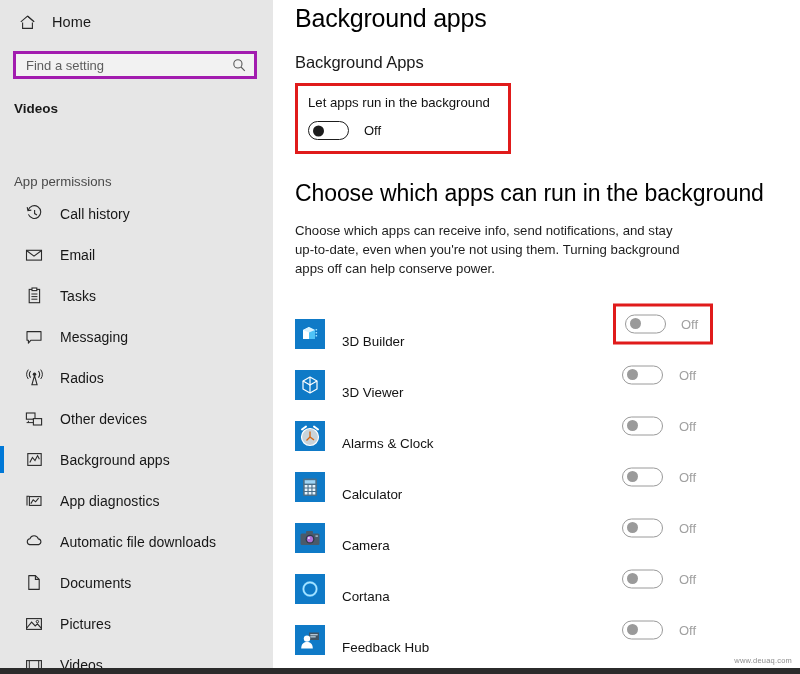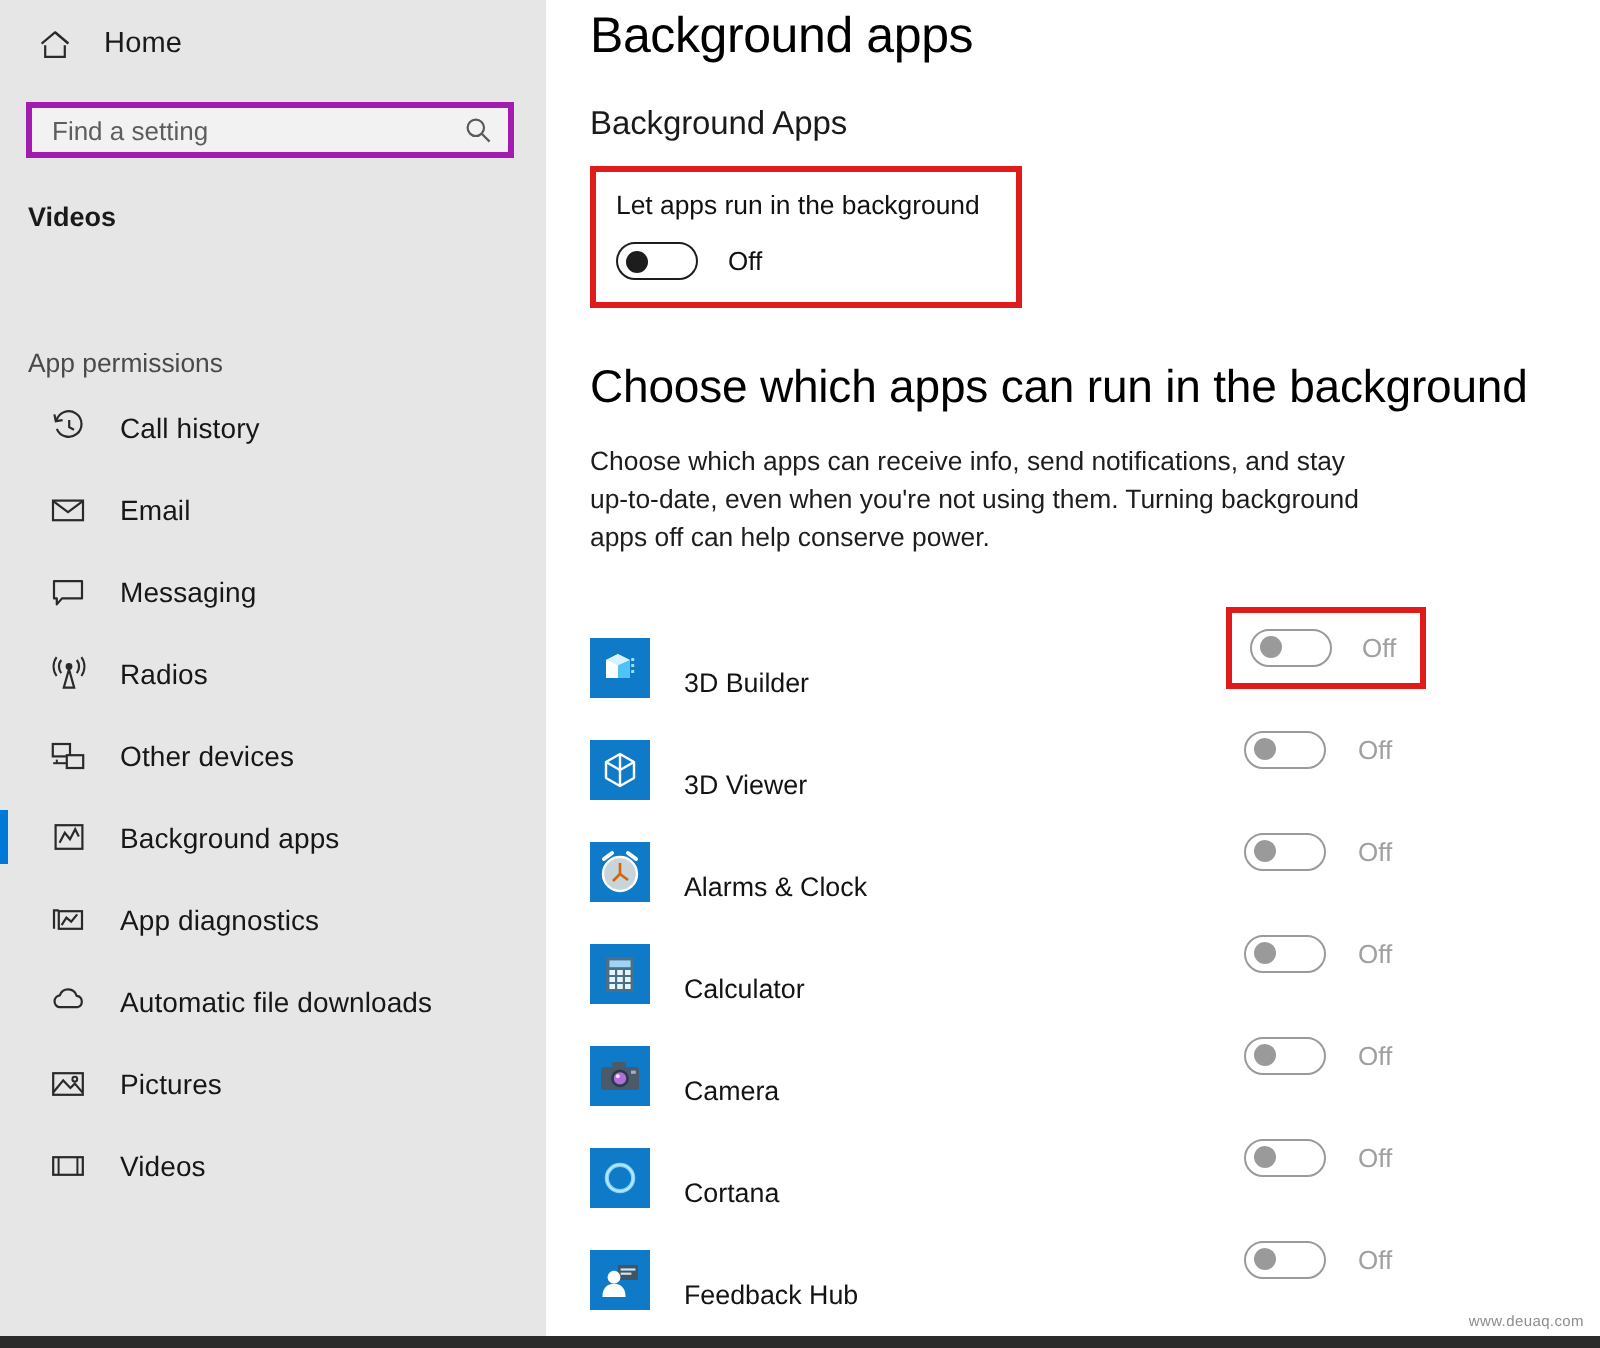--- a/index.html
+++ b/index.html
@@ -343,20 +343,32 @@
           <span class="ico">
             <svg width="18" height="18" viewBox="0 0 18 18">
               <rect x="1.5" y="4.3" width="15" height="9.8" fill="none" stroke="#2a2a2a" stroke-width="1.1"></rect>
               <polyline points="1.8,4.7 9,10.1 16.2,4.7" fill="none" stroke="#2a2a2a" stroke-width="1.1"></polyline>
             </svg>
           </span>
           <span class="lbl">Email</span>
         </div>
         <div class="nav-item">
           <span class="ico">
+            <svg width="17" height="17" viewBox="0 0 17 17">
+              <rect x="3.2" y="2.4" width="10.4" height="13.3" fill="none" stroke="#2a2a2a" stroke-width="1.1"></rect>
+              <rect x="6" y="1" width="4.8" height="2.6" fill="#fff" stroke="#2a2a2a" stroke-width="1.1"></rect>
+              <line x1="5.4" y1="7" x2="11.4" y2="7" stroke="#2a2a2a" stroke-width="1"></line>
+              <line x1="5.4" y1="9.6" x2="11.4" y2="9.6" stroke="#2a2a2a" stroke-width="1"></line>
+              <line x1="5.4" y1="12.2" x2="11.4" y2="12.2" stroke="#2a2a2a" stroke-width="1"></line>
+            </svg>
+          </span>
+          <span class="lbl">Tasks</span>
+        </div>
+        <div class="nav-item">
+          <span class="ico">
             <svg width="18" height="18" viewBox="0 0 18 18">
               <path d="M2 3.6 L16 3.6 L16 12.2 L6 12.2 L3.4 15.2 L3.4 12.2 L2 12.2 Z" fill="none" stroke="#2a2a2a" stroke-width="1.1" stroke-linejoin="round"></path>
             </svg>
           </span>
           <span class="lbl">Messaging</span>
         </div>
         <div class="nav-item">
           <span class="ico">
             <svg width="17" height="17" viewBox="0 0 17 17">
               <circle cx="8.5" cy="5.2" r="1.7" fill="#2a2a2a"></circle>
@@ -399,20 +411,29 @@
           </span>
           <span class="lbl">App diagnostics</span>
         </div>
         <div class="nav-item">
           <span class="ico">
             <svg width="19" height="19" viewBox="0 0 19 19">
               <path d="M4.6 12.6 A3 3 0 0 1 4.9 6.7 A4.4 4.4 0 0 1 13.3 6.9 A2.9 2.9 0 0 1 13.7 12.6 Z" fill="none" stroke="#2a2a2a" stroke-width="1.1" stroke-linejoin="round"></path>
             </svg>
           </span>
           <span class="lbl">Automatic file downloads</span>
+        </div>
+        <div class="nav-item">
+          <span class="ico">
+            <svg width="16" height="17" viewBox="0 0 16 17">
+              <path d="M2.8 1.6 L9.4 1.6 L13.2 5.4 L13.2 15.4 L2.8 15.4 Z" fill="none" stroke="#2a2a2a" stroke-width="1.1" stroke-linejoin="round"></path>
+              <polyline points="9.4,1.6 9.4,5.4 13.2,5.4" fill="none" stroke="#2a2a2a" stroke-width="1.1"></polyline>
+            </svg>
+          </span>
+          <span class="lbl">Documents</span>
         </div>
         <div class="nav-item">
           <span class="ico">
             <svg width="18" height="18" viewBox="0 0 18 18">
               <rect x="1.6" y="3.6" width="14.8" height="10.8" fill="none" stroke="#2a2a2a" stroke-width="1.1"></rect>
               <polyline points="1.8,13 6.6,7.2 10.2,11 12.4,8.8 16.2,13.2" fill="none" stroke="#2a2a2a" stroke-width="1.1"></polyline>
               <circle cx="12.4" cy="6.6" r="1.2" fill="none" stroke="#2a2a2a" stroke-width="1"></circle>
             </svg>
           </span>
           <span class="lbl">Pictures</span>

